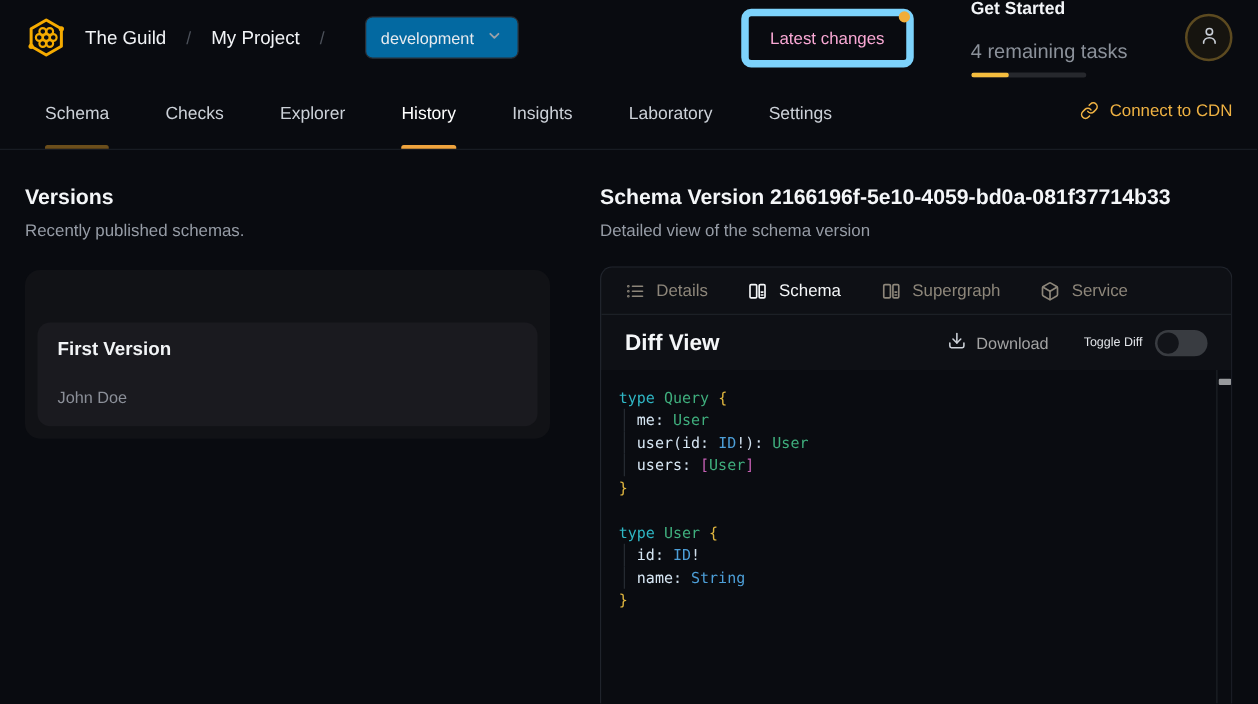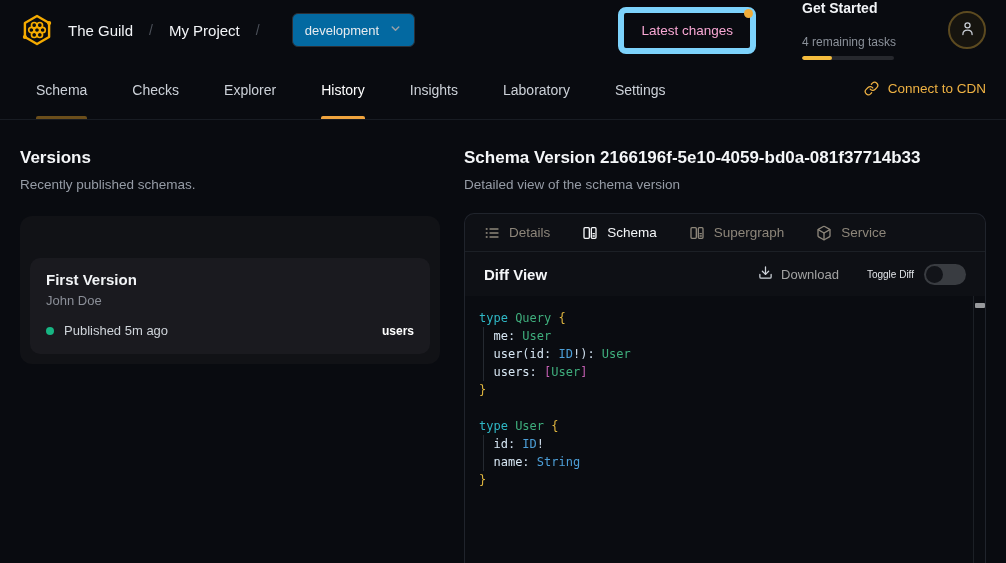--- a/index.html
+++ b/index.html
@@ -23,63 +23,63 @@
     padding:8px 12px; font-size:13px; color:#e8ebef; display:flex; align-items:center; gap:10px;
   }
   .header-right { margin-left:auto; display:flex; align-items:center; gap:46px; }
   .latest-changes {
     position:relative; border:6px solid #7dd3fc; border-radius:8px; padding:10px 17px;
     font-size:13.5px; color:#f9a8d4;
   }
   .notif-dot { position:absolute; top:-4px; right:-3px; width:9px; height:9px; border-radius:50%; }
   .get-started { min-width:100px; }
   .gs-title { font-size:14px; font-weight:600; color:#f2f4f7; }
-  .gs-sub { font-size:12px; color:#8b919a; margin-top:19px; }
+  .gs-sub { font-size:16px; color:#8b919a; margin-top:19px; }
   .progress-track { margin-top:7px; width:92px; height:4px; border-radius:2px; background:#26282d; overflow:hidden; }
   .progress-fill { height:100%; border-radius:2px; }
   .avatar {
     width:38px; height:38px; border-radius:50%; border:2px solid #5c4a20; background:#16140f;
     display:flex; align-items:center; justify-content:center; flex:none;
   }
 
   
   .nav { height:60px; display:flex; align-items:stretch; padding:0 20px 0 36px; border-bottom:1px solid #181c23; }
   .nav-tabs { display:flex; gap:45px; }
   .nav-tab { position:relative; display:flex; align-items:center; font-size:14px; color:#ccd1d8; cursor:pointer; }
   .nav-tab.active { color:#ffffff; }
   .nav-tab .underline { position:absolute; left:0; right:0; bottom:0; height:3px; border-radius:2px 2px 0 0; }
   .cdn-link { margin-left:auto; align-self:center; display:flex; gap:9px; font-size:13.5px; }
 
   
-  .main { display:flex; height:443px; padding:28px 20px 0; }
+  .main { display:flex; height:443px; padding:28px 20px 0;gap:16px; }
   .col-left { width:420px; flex:none; margin-right:24px; }
   .panel-title { font-size:17px; font-weight:700; color:#f4f6f8; }
   .panel-sub { margin-top:9px; font-size:13.5px; color:#969ca6; }
 
   .versions-card { margin-top:24px; background:#111216; border-radius:12px; padding:42px 10px 10px; }
   .version-item { background:#1a1a1f; border-radius:10px; padding:13px 16px 16px; cursor:pointer; }
   .vi-name { font-size:15px; font-weight:600; color:#f2f4f6; }
-  .vi-author { margin-top:5px; font-size:13px; color:#8b8f98; }
+  .vi-author { margin-top:22px; font-size:13px; color:#8b8f98; }
   .vi-meta { margin-top:15px; display:flex; align-items:center; }
   .vi-dot { width:8px; height:8px; border-radius:50%; margin-right:10px; flex:none; }
   .vi-status { font-size:13px; color:#cfd4da; }
   .vi-badge { margin-left:auto; font-size:12px; font-weight:700; color:#ffffff; }
 
   .col-right { flex:1; min-width:0; display:flex; flex-direction:column; }
   .detail-card {
     margin-top:21px; flex:1; display:flex; flex-direction:column; overflow:hidden;
     background:#0e1015; border:1px solid #20242c; border-bottom:none; border-radius:10px 10px 0 0;
   }
   .detail-tabs { height:38px; flex:none; display:flex; align-items:center; gap:32px; padding:0 19px; border-bottom:1px solid #1c2026; }
   .detail-tab { display:flex; align-items:center; gap:9px; font-size:13.5px; color:#8d867a; cursor:pointer; }
   .detail-tab.active { color:#f4f6f8; }
   .detail-tab svg { display:block; }
 
   .diff-row { height:44px; flex:none; display:flex; align-items:center; padding:0 19px; }
-  .diff-title { font-size:15px; font-weight:700; color:#f4f6f8; }
+  .diff-title { font-size:18px; font-weight:700; color:#f4f6f8; }
   .diff-controls { margin-left:auto; display:flex; align-items:center; gap:28px; }
   .download-btn { display:flex; align-items:center; gap:8px; font-size:13px; color:#a3a3a3; }
   .toggle-wrap { display:flex; align-items:center; gap:10px; }
   .toggle-label { font-size:10px; color:#e3e6ea; }
   .switch { position:relative; width:42px; height:21px; border-radius:11px; background:#393c41; flex:none; cursor:pointer; }
   .switch .knob { position:absolute; top:2px; left:2px; width:17px; height:17px; border-radius:50%; background:#121419; }
 
   .code-area {
     flex:1; position:relative; background:#0a0c11; padding:13px 24px 13px 14px;
     font-family:"DejaVu Sans Mono", monospace; font-size:12px; line-height:18px; overflow:hidden;
@@ -186,25 +186,20 @@
 
   <main class="main">
 
     <section class="col-left">
       <h2 class="panel-title">Versions</h2>
       <p class="panel-sub">Recently published schemas.</p>
       <div class="versions-card">
         <div class="version-item">
           <div class="vi-name">First Version</div>
           <div class="vi-author">John Doe</div>
-          <div class="vi-meta">
-            <span class="vi-dot" style="background: rgb(23, 181, 131);"></span>
-            <span class="vi-status">Published 5m ago</span>
-            <span class="vi-badge">users</span>
-          </div>
         </div>
       </div>
     </section>
 
     <section class="col-right">
       <h2 class="panel-title">Schema Version 2166196f-5e10-4059-bd0a-081f37714b33</h2>
       <p class="panel-sub">Detailed view of the schema version</p>
 
       <div class="detail-card">
         <div class="detail-tabs">

